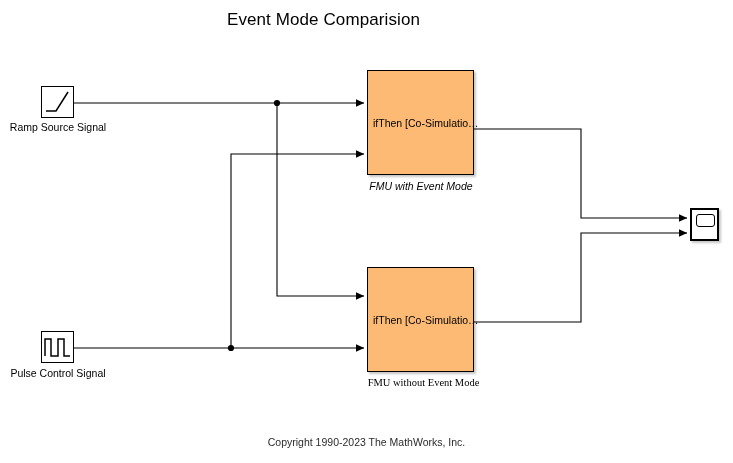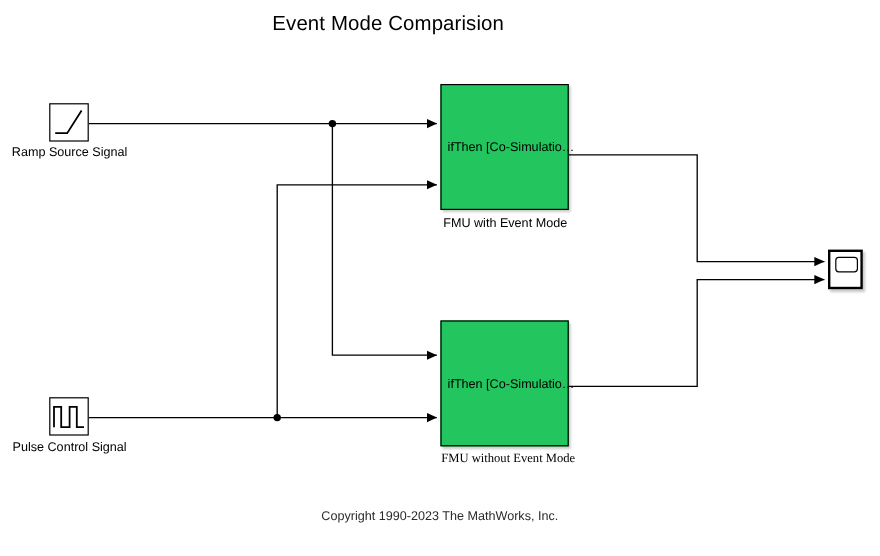--- a/index.html
+++ b/index.html
@@ -33,21 +33,21 @@
     top: 10px;
     width: 647px;
     text-align: center;
     font-size: 17px;
     color: #000000;
     letter-spacing: 0.1px;
   }
   .copyright {
     position: absolute;
     left: 0;
-    top: 424px;
+    top: 436px;
     width: 733px;
     text-align: center;
     font-size: 10.5px;
     color: #2b2b2b;
   }
   .block {
     position: absolute;
     box-sizing: border-box;
     background: #ffffff;
     border: 1px solid #000000;
@@ -60,21 +60,21 @@
   .block-caption {
     position: absolute;
     font-size: 10.5px;
     color: #000000;
     white-space: nowrap;
     text-align: center;
   }
   .fmu-block {
     box-sizing: border-box;
     border: 1.3px solid #000000;
-    background: #22c55e;
+    background: #fdba74;
     box-shadow: 2px 2px 2px rgba(0,0,0,0.22);
     text-decoration: underline;
   }
   .fmu-label {
     position: absolute;
     left: 5px;
     top: 50%;
     transform: translateY(-50%);
     font-size: 10.5px;
     color: #000000;
@@ -140,21 +140,21 @@
   <div class="block src-block" style="left:41px; top:331px;">
     <svg width="31" height="30" viewBox="0 0 31 30">
       <polyline points="3,24 3,7 9,7 9,24 16,24 16,7 22,7 22,24 28,24" fill="none" stroke="#000000" stroke-width="1.5"></polyline>
     </svg>
   </div>
   <div class="block-caption" style="left:-2px; top:367px; width:120px;">Pulse Control Signal</div>
 
   <div class="fmu-block" style="position:absolute; left:367px; top:70px; width:107px; height:105px;">
     <div class="fmu-label">ifThen [Co-Simulatio…</div>
   </div>
-  <div class="block-caption" style="left:351px; top:180px; width:140px;">FMU with Event Mode</div>
+  <div class="block-caption" style="left:351px; top:180px; width:140px;font-style:italic;">FMU with Event Mode</div>
 
   <div class="fmu-block" style="position:absolute; left:367px; top:267px; width:107px; height:105px;">
     <div class="fmu-label">ifThen [Co-Simulatio…</div>
   </div>
   <div class="block-caption" style="left:346px; top:377px; width:155px;font-family:Liberation Serif, serif;">FMU without Event Mode</div>
 
   <div class="scope-block" style="left:690px; top:208px; width:29px; height:33px;">
     <div class="scope-screen"></div>
   </div>
 

